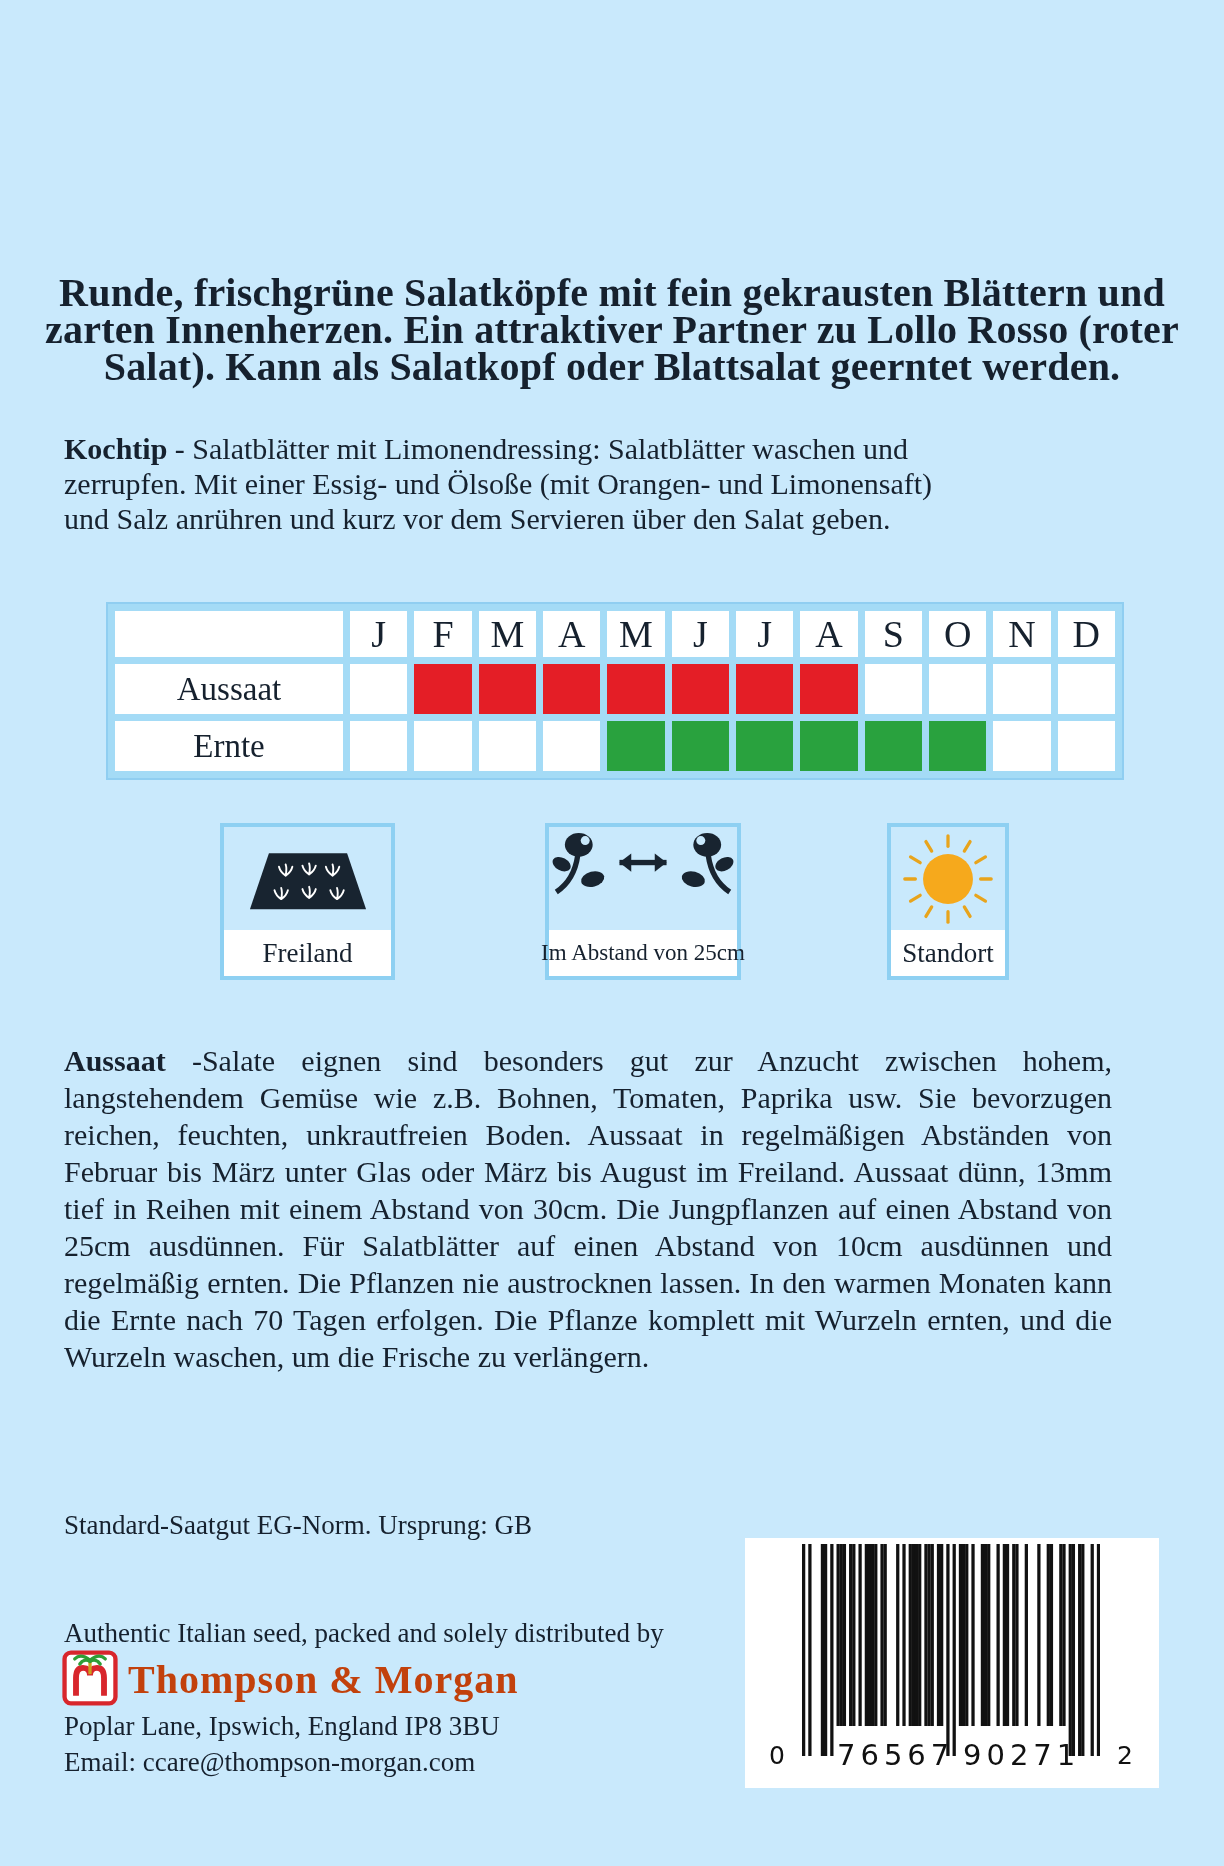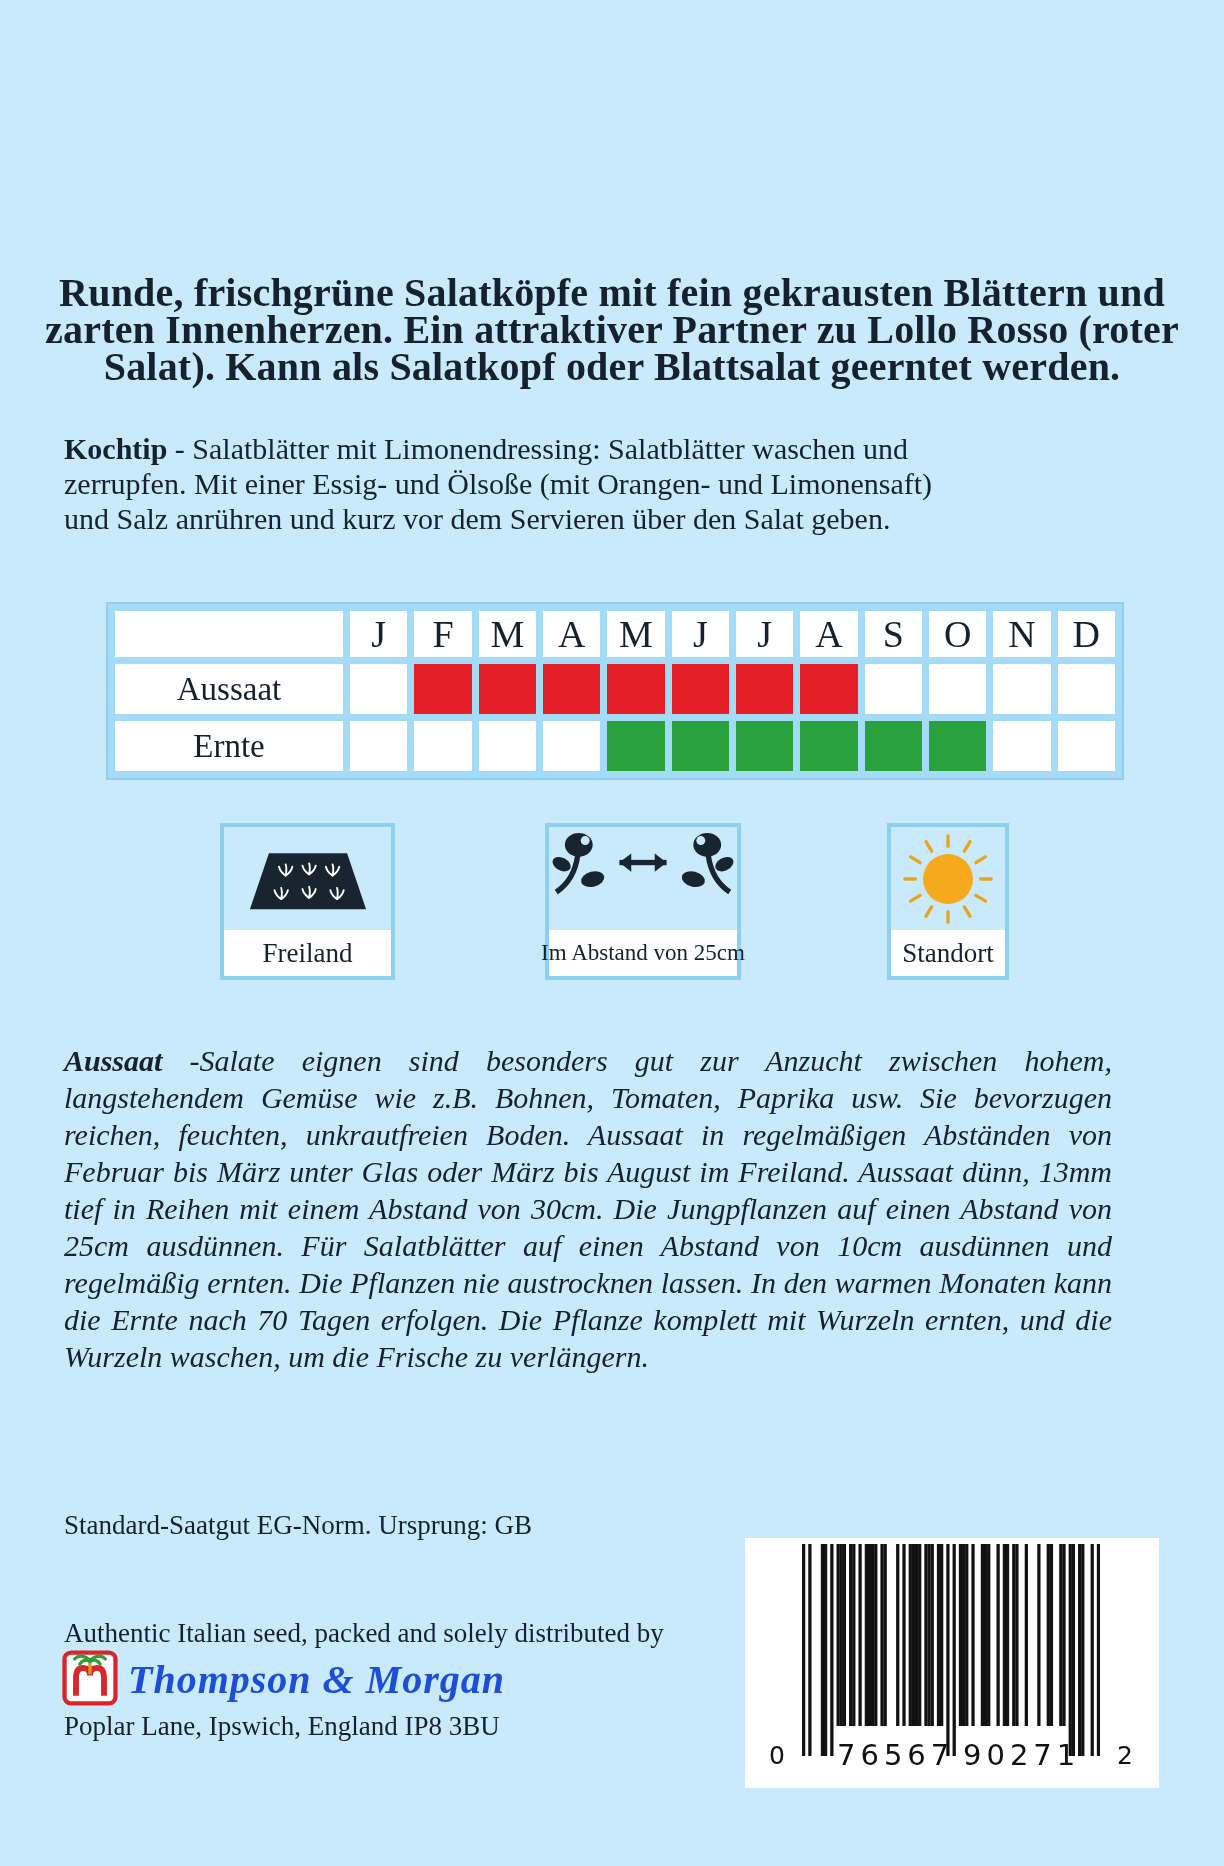--- a/index.html
+++ b/index.html
@@ -12,21 +12,21 @@
   }
   
   #intro{
     position:absolute; top:274px; left:40px; width:1144px;
     font-size:40px; line-height:37px; font-weight:700;
     text-align:center; letter-spacing:.2px;
   }
   
   .para{position:absolute; left:64px; font-size:30px; line-height:35px;}
   #kochtip{top:401px; width:910px;}
-  #aussaat{top:1012px; width:1048px; line-height:37px; text-align:justify;font-style:italic;}
+  #aussaat{top:1012px; width:1048px; line-height:37px; text-align:justify;}
   .para b{font-weight:700;}
   
   #calendar-grid{
     position:absolute; left:108px; top:604px; width:1014px; height:174px;
     box-sizing:border-box; background:#a4dbf6; outline:2px solid #90cef1;
     display:grid; grid-template-columns:228px repeat(12,1fr);
     grid-template-rows:46px 50px 50px; gap:7px; padding:7px;
   }
   .cal-cell{background:#fff; display:flex; align-items:center; justify-content:center;}
   .cal-month{font-size:38px;}
@@ -44,21 +44,21 @@
     height:46px; background:#fff; display:flex; align-items:center; justify-content:center;
     font-size:27px; white-space:nowrap;
   }
   #box-abstand .icon-label{font-size:23px;margin-top:34px;}
   
   .foot-text{position:absolute; left:64px; font-size:27px;}
   #foot-standard{top:1510px;}
   #foot-distribution{top:1618px;}
   #brand-row{position:absolute; left:62px; top:1650px; display:flex; align-items:center; gap:10px;}
   #brand-name{
-    font-style:italic; font-weight:700; font-size:40px; color:#1d4ed8;
+    font-weight:700; font-size:40px; color:#c2410c;
     letter-spacing:1px; line-height:1;
   }
   #foot-address{top:1708px; line-height:36px;}
   
   #barcode-box{
     position:absolute; left:745px; top:1538px; width:414px; height:250px; background:#fff;
   }
   #barcode-svg{position:absolute; left:57px; top:6px;}
   .bc-digit{
     position:absolute; font-family:"DejaVu Sans","Liberation Sans",sans-serif;
@@ -201,20 +201,21 @@
           <path d="M22,9 C19,7 16,8 14,11"></path>
           <path d="M22,9 C25,7 28,8 30,11"></path>
         </g>
       </svg>
     </span>
     <span id="brand-name">Thompson &amp; Morgan</span>
   </div>
 
   <div class="foot-text" id="foot-address">
     <div>Poplar Lane, Ipswich, England IP8 3BU</div>
+    <div>Email: ccare@thompson-morgan.com</div>
   </div>
 
   <div id="barcode-box">
     <svg id="barcode-svg" viewBox="0 0 95 205" width="298" height="212" preserveAspectRatio="none" fill="#111111" aria-hidden="true">
         <rect x="0" y="0" width="1.04" height="205"></rect>
         <rect x="2" y="0" width="1.04" height="205"></rect>
         <rect x="6" y="0" width="1.04" height="205"></rect>
         <rect x="7" y="0" width="1.04" height="205"></rect>
         <rect x="9" y="0" width="1.04" height="205"></rect>
         <rect x="11" y="0" width="1.04" height="176"></rect>

